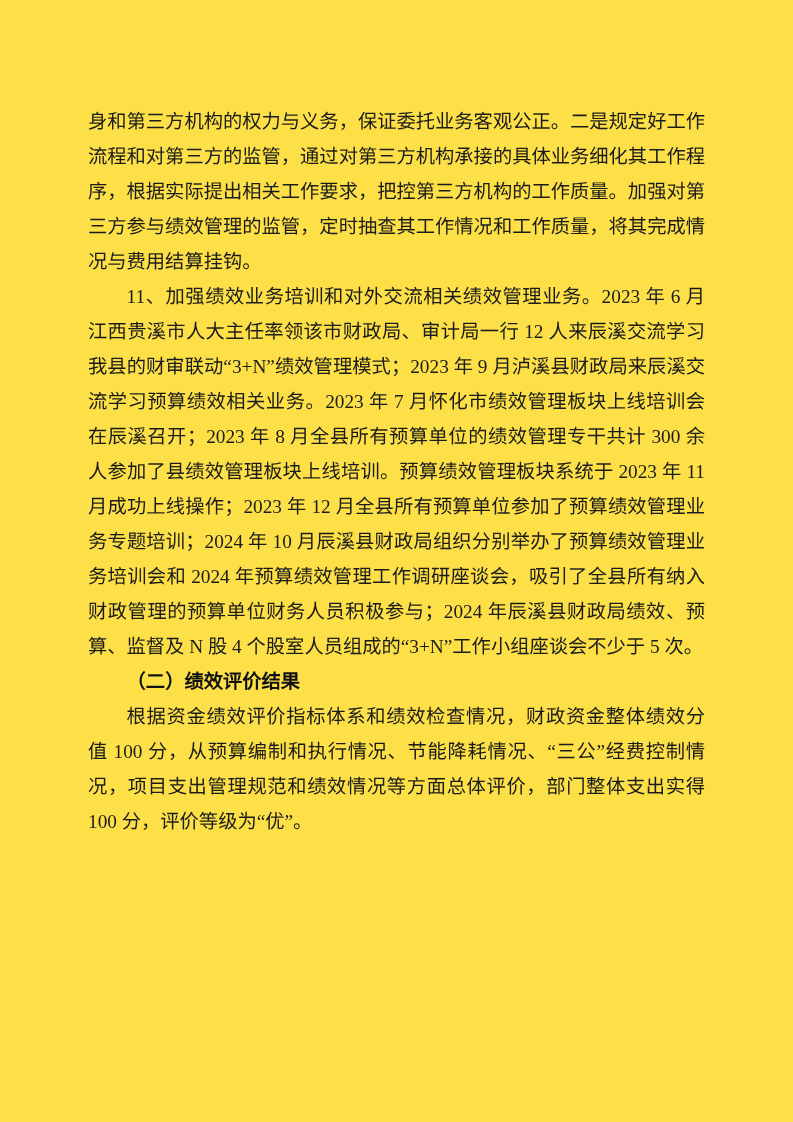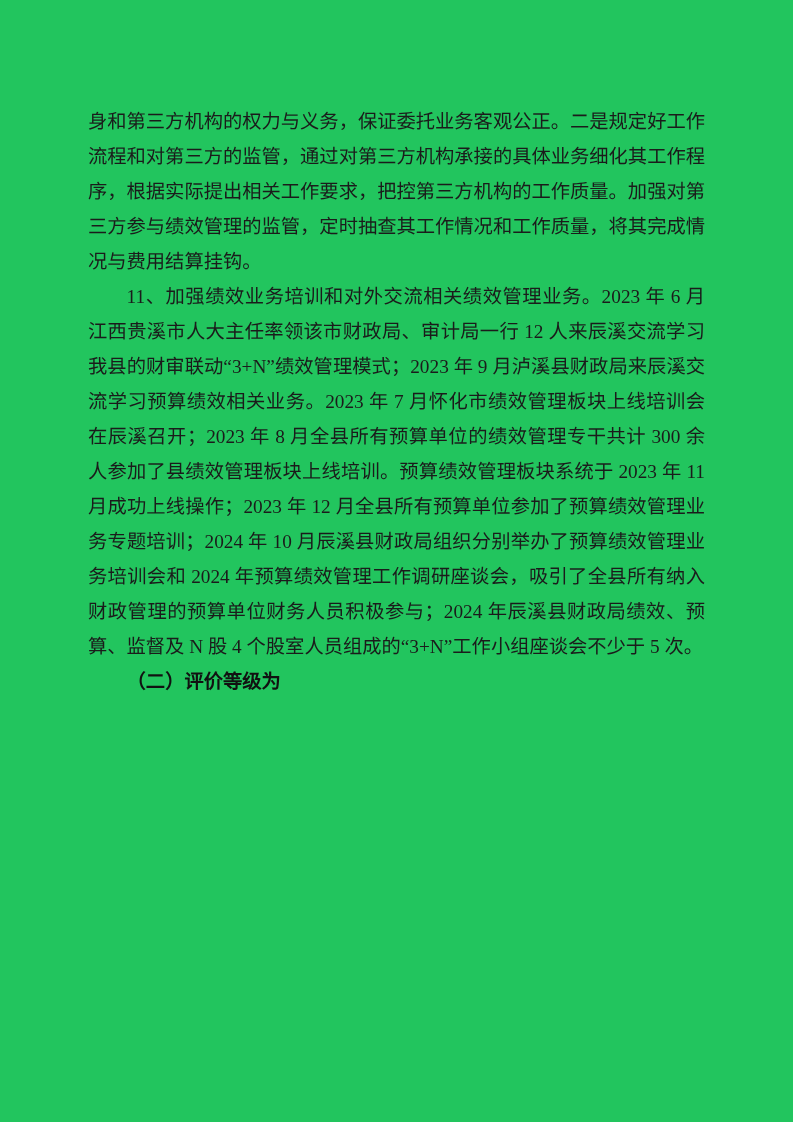--- a/index.html
+++ b/index.html
@@ -4,21 +4,21 @@
 <style>
   html, body {
     margin: 0;
     padding: 0;
     background: #ffffff;
   }
   .page {
     position: relative;
     width: 793px;
     height: 1122px;
-    background: #22c55e;
+    background: #fde047;
     overflow: hidden;
   }
   .content {
     position: absolute;
     left: 88px;
     top: 104px;
     width: 617px;
     color: #1b1b1b;
     font-family: "Liberation Serif", "DejaVu Serif", serif;
     font-size: 19.3px;
@@ -45,15 +45,16 @@
     color: #111111;
   }
 </style>
 </head>
 <body>
 
 <div class="page">
   <div class="content">
     <p class="para no-indent">身和第三方机构的权力与义务，保证委托业务客观公正。二是规定好工作流程和对第三方的监管，通过对第三方机构承接的具体业务细化其工作程序，根据实际提出相关工作要求，把控第三方机构的工作质量。加强对第三方参与绩效管理的监管，定时抽查其工作情况和工作质量，将其完成情况与费用结算挂钩。</p>
     <p class="para">11、加强绩效业务培训和对外交流相关绩效管理业务。2023 年 6 月江西贵溪市人大主任率领该市财政局、审计局一行 12 人来辰溪交流学习我县的财审联动“3+N”绩效管理模式；2023 年 9 月泸溪县财政局来辰溪交流学习预算绩效相关业务。2023 年 7 月怀化市绩效管理板块上线培训会在辰溪召开；2023 年 8 月全县所有预算单位的绩效管理专干共计 300 余人参加了县绩效管理板块上线培训。预算绩效管理板块系统于 2023 年 11 月成功上线操作；2023 年 12 月全县所有预算单位参加了预算绩效管理业务专题培训；2024 年 10 月辰溪县财政局组织分别举办了预算绩效管理业务培训会和 2024 年预算绩效管理工作调研座谈会，吸引了全县所有纳入财政管理的预算单位财务人员积极参与；2024 年辰溪县财政局绩效、预算、监督及 N 股 4 个股室人员组成的“3+N”工作小组座谈会不少于 5 次。</p>
-    <h3 class="section-heading">（二）评价等级为</h3>
+    <h3 class="section-heading">（二）绩效评价结果</h3>
+    <p class="para">根据资金绩效评价指标体系和绩效检查情况，财政资金整体绩效分值 100 分，从预算编制和执行情况、节能降耗情况、“三公”经费控制情况，项目支出管理规范和绩效情况等方面总体评价，部门整体支出实得 100 分，评价等级为“优”。</p>
   </div>
 </div>
 
 </body></html>

